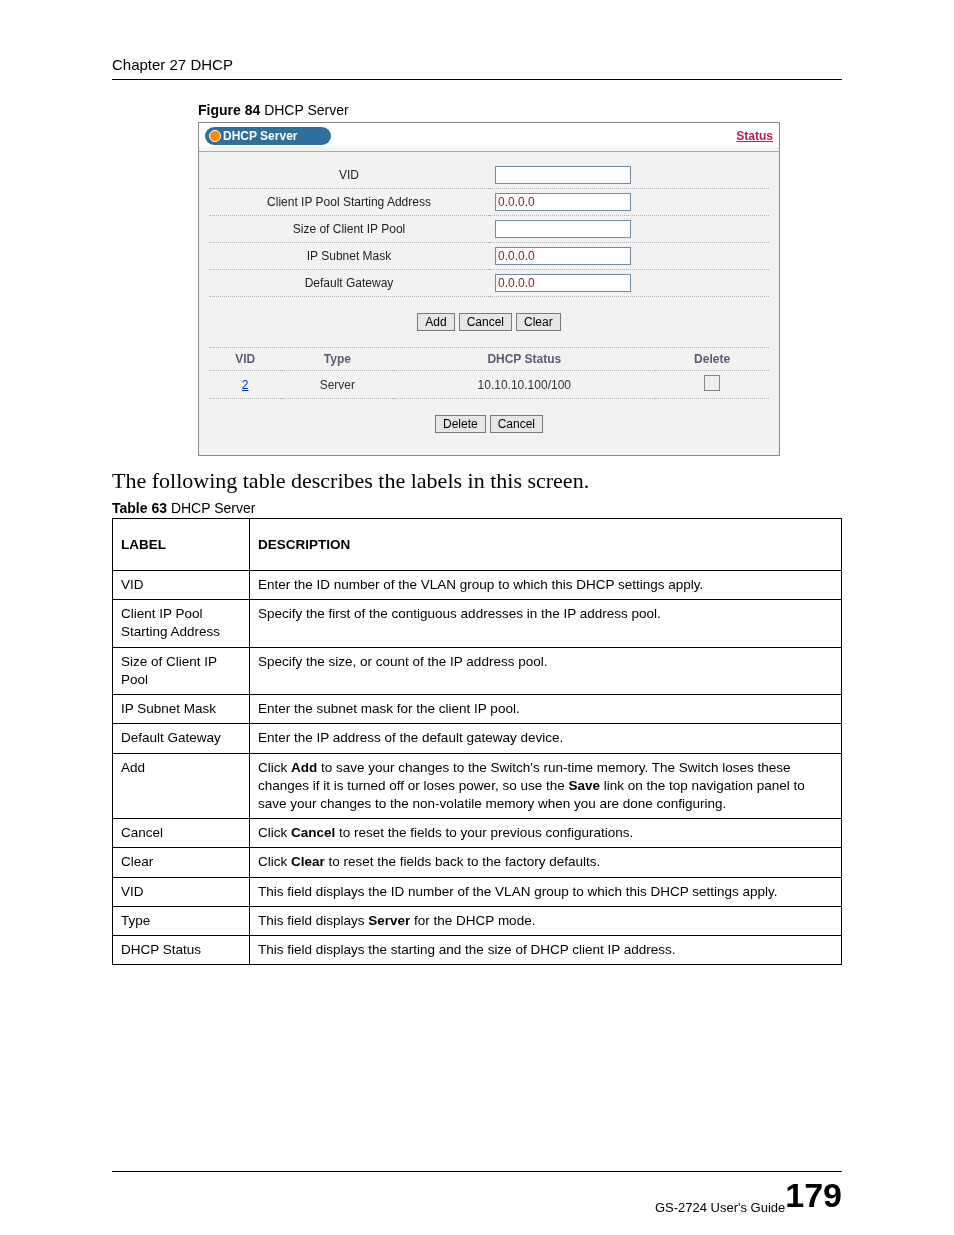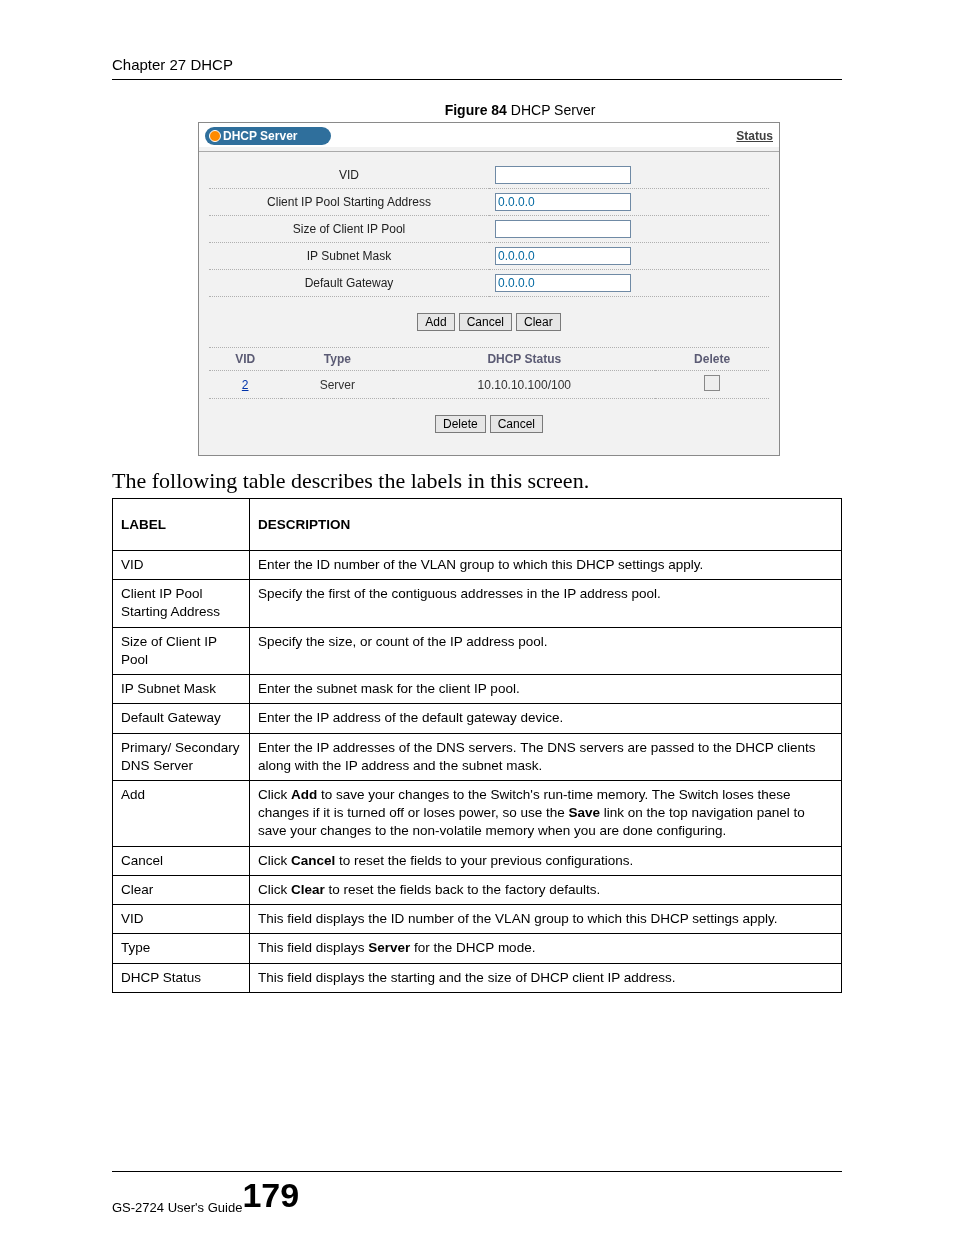--- a/index.html
+++ b/index.html
@@ -8,21 +8,21 @@
     width:954px;min-height:1235px;
     background:#fff;color:#000;
     position:relative;
   }
   .page{padding:48px 112px 80px 112px;}
   .chap-head{
     text-align:left;font-size:15px;
     padding:8px 0 6px 0;border-bottom:1.5px solid #000;
     margin-bottom:22px;
   }
-  .fig-caption{font-size:14px;margin:12px 0 4px 86px;text-align:center;}
+  .fig-caption{font-size:14px;margin:12px 0 4px 86px;}
   .fig-caption b{font-weight:bold;}
   
   .shot{
     margin:0 0 8px 86px;
     border:1px solid #8a8a8a;
     width:580px;background:#f2f2f2;font-size:12px;color:#333;
   }
   .shot-titlebar{
     background:#fff;display:flex;align-items:center;
     justify-content:space-between;
@@ -31,32 +31,32 @@
   .lozenge{
     display:inline-flex;align-items:center;
     background:#2f6f9c;color:#fff;font-weight:bold;
     border-radius:10px;padding:2px 34px 2px 18px;font-size:12px;
     position:relative;
   }
   .lozenge::before{
     content:"";position:absolute;left:4px;top:50%;transform:translateY(-50%);
     width:10px;height:10px;border-radius:50%;background:#ff8a00;border:1px solid #fff;
   }
-  .status-link{color:#404040;text-decoration:underline;font-weight:bold;font-size:12px;}
+  .status-link{color:#be185d;text-decoration:underline;font-weight:bold;font-size:12px;}
   .shot-body{padding:6px 10px;}
   .shot hr{border:none;border-top:1px solid #aaa;margin:4px 0;}
   .form-table{width:100%;border-collapse:collapse;}
   .form-table td{
     padding:4px 6px;font-size:12px;color:#222;
     border-bottom:1px dotted #b0b0b0;
   }
   .form-table td:first-child{width:50%;text-align:center;}
   .inp{
     border:1px solid #6f8aa5;background:#fff;height:16px;width:130px;
-    padding:0 2px;font-size:12px;font-family:inherit;color:#0369a1;
+    padding:0 2px;font-size:12px;font-family:inherit;color:#7f1d1d;
   }
   .btn{
     background:#e6e6e6;border:1px solid #7a7a7a;
     font-size:12px;padding:1px 7px;cursor:pointer;font-family:inherit;
   }
   .btn-row{display:flex;justify-content:center;gap:4px;padding:16px 0;}
   .list-table{width:100%;border-collapse:collapse;font-size:12px;}
   .list-table th{
     color:#5b5b74;font-weight:bold;padding:4px;text-align:center;
   }
@@ -75,21 +75,21 @@
   .doc-table th{
     text-align:left;padding:18px 8px;border:1px solid #000;border-top:1.5px solid #000;
     font-weight:bold;background:#fff;
   }
   .doc-table td{
     padding:5px 8px;border:1px solid #000;vertical-align:top;line-height:1.35;
   }
   .doc-table td:first-child{width:120px;}
   .page-footer{
     position:absolute;bottom:20px;left:112px;right:112px;
-    border-top:1.5px solid #000;display:flex;justify-content:flex-start;
+    border-top:1.5px solid #000;display:flex;justify-content:flex-end;
     align-items:flex-end;padding-top:4px;
   }
   .guide{font-size:13px;}
   .pg-num{font-size:34px;font-weight:bold;}
 </style>
 </head>
 <body>
 
 <div class="page">
   <div class="chap-head">Chapter 27 DHCP</div>
@@ -157,20 +157,23 @@
 
       <div class="btn-row">
         <button class="btn">Delete</button>
         <button class="btn">Cancel</button>
       </div>
     </div>
   </div>
 
   <p class="body-text">The following table describes the labels in this screen.</p>
 
+  <div class="tab-caption">
+    <b>Table 63</b><span>   DHCP Server</span>
+  </div>
 
   <table class="doc-table">
     <thead>
       <tr>
         <th>LABEL</th>
         <th>DESCRIPTION</th>
       </tr>
     </thead>
     <tbody id="doc-tbody">
         <tr>
@@ -187,24 +190,20 @@
         </tr>
         <tr>
           <td>IP Subnet Mask</td>
           <td>Enter the subnet mask for the client IP pool.</td>
         </tr>
         <tr>
           <td>Default Gateway</td>
           <td>Enter the IP address of the default gateway device.</td>
         </tr>
         <tr>
-          <td>Primary/ Secondary DNS Server</td>
-          <td>Enter the IP addresses of the DNS servers. The DNS servers are passed to the DHCP clients along with the IP address and the subnet mask.</td>
-        </tr>
-        <tr>
           <td>Add</td>
           <td>Click <b>Add</b> to save your changes to the Switch's run-time memory. The Switch loses these changes if it is turned off or loses power, so use the <b>Save</b> link on the top navigation panel to save your changes to the non-volatile memory when you are done configuring.</td>
         </tr>
         <tr>
           <td>Cancel</td>
           <td>Click <b>Cancel</b> to reset the fields to your previous configurations.</td>
         </tr>
         <tr>
           <td>Clear</td>
           <td>Click <b>Clear</b> to reset the fields back to the factory defaults.</td>

